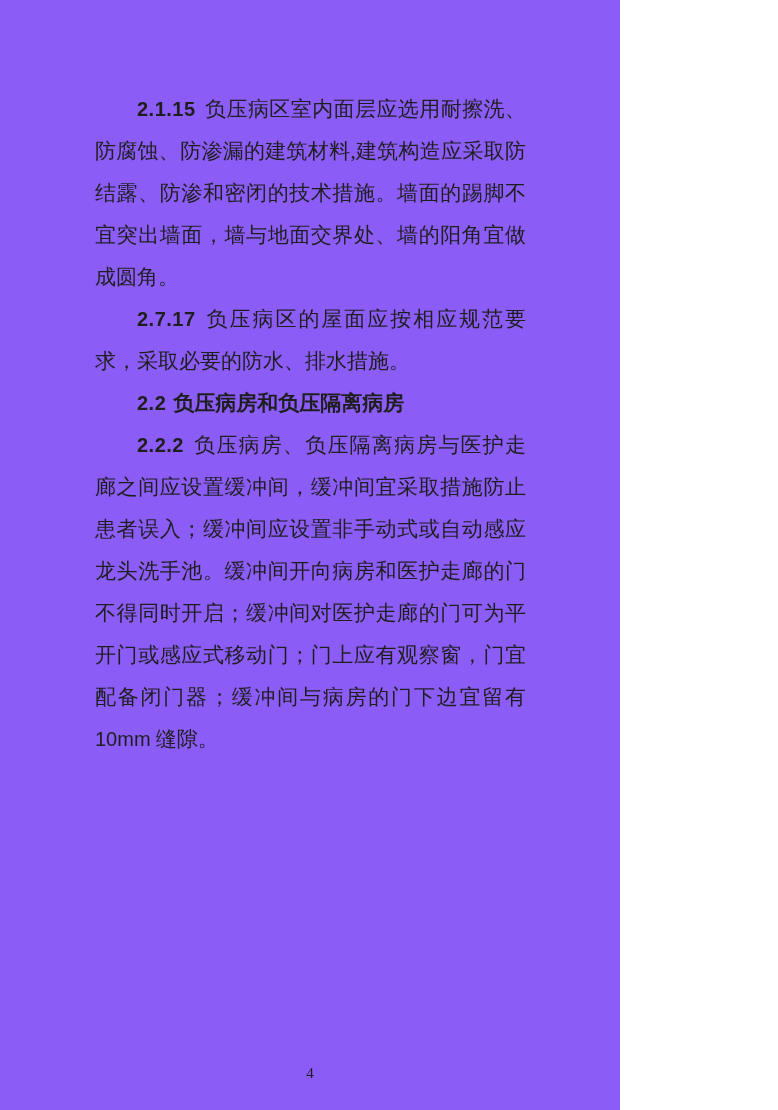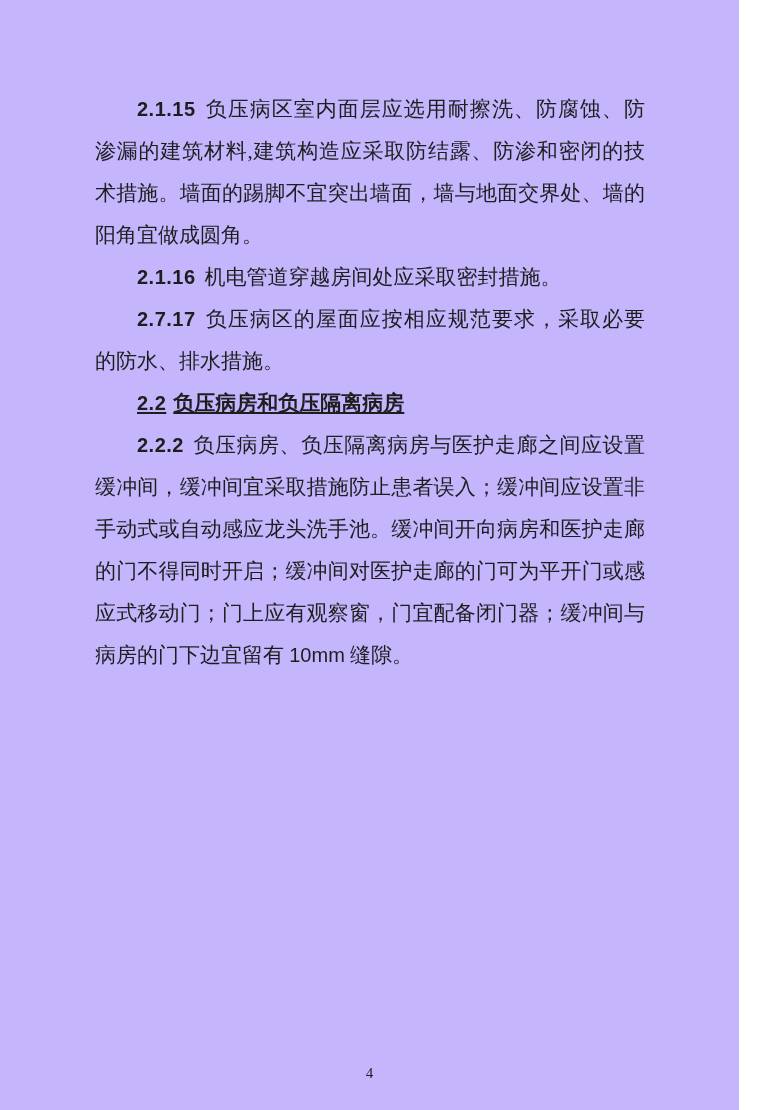--- a/index.html
+++ b/index.html
@@ -2,23 +2,23 @@
 <html lang="zh"><head>
 <meta charset="utf-8">
 <style>
   html, body {
     margin: 0;
     padding: 0;
     background: #ffffff;
   }
   .page {
     position: relative;
-    width: 739px;
+    width: 620px;
     height: 1110px;
-    background: #c4b5fd;
+    background: #8b5cf6;
     box-sizing: border-box;
     padding: 88px 94px 0 95px;
     color: #1e1e1e;
     font-family: "Liberation Serif", "DejaVu Serif", serif;
     overflow: hidden;
   }
   .para {
     margin: 0;
     font-size: 21px;
     line-height: 42px;
@@ -33,21 +33,20 @@
     font-size: 20px;
     margin-right: 0.45em;
     letter-spacing: 0.5px;
   }
   .latin {
     font-family: "Liberation Sans", "DejaVu Sans", sans-serif;
     font-size: 20px;
   }
   .heading {
     font-weight: 700;
-    text-decoration: underline;
   }
   .heading .num {
     margin-right: 0.35em;
   }
   .page-number {
     position: absolute;
     left: 0;
     bottom: 28px;
     width: 100%;
     text-align: center;
@@ -56,21 +55,20 @@
     font-family: "Liberation Serif", "DejaVu Serif", serif;
   }
 </style>
 </head>
 <body>
 
 <div class="page">
 
   <p class="para"><span class="num">2.1.15</span><span class="txt">负压病区室内面层应选用耐擦洗、防腐蚀、防渗漏的建筑材料,建筑构造应采取防结露、防渗和密闭的技术措施。墙面的踢脚不宜突出墙面，墙与地面交界处、墙的阳角宜做成圆角。</span></p>
 
-  <p class="para"><span class="num">2.1.16</span><span class="txt">机电管道穿越房间处应采取密封措施。</span></p>
 
   <p class="para"><span class="num">2.7.17</span><span class="txt">负压病区的屋面应按相应规范要求，采取必要的防水、排水措施。</span></p>
 
   <h2 class="para heading"><span class="num">2.2</span><span class="txt">负压病房和负压隔离病房</span></h2>
 
 
   <p class="para"><span class="num">2.2.2</span><span class="txt">负压病房、负压隔离病房与医护走廊之间应设置缓冲间，缓冲间宜采取措施防止患者误入；缓冲间应设置非手动式或自动感应龙头洗手池。缓冲间开向病房和医护走廊的门不得同时开启；缓冲间对医护走廊的门可为平开门或感应式移动门；门上应有观察窗，门宜配备闭门器；缓冲间与病房的门下边宜留有 </span><span class="latin">10mm</span><span class="txt"> 缝隙。</span></p>
 
 
   <div class="page-number">4</div>

